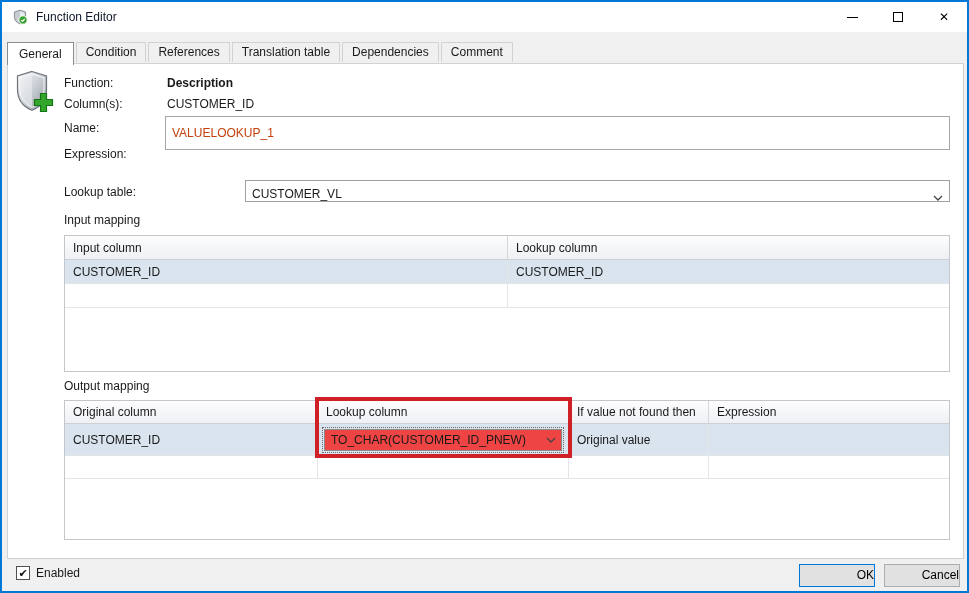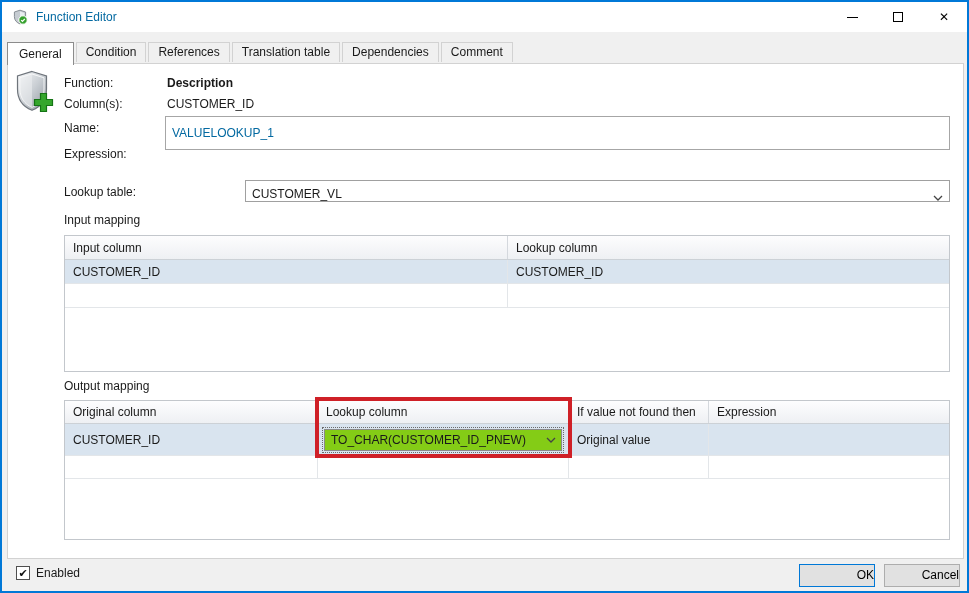--- a/index.html
+++ b/index.html
@@ -7,61 +7,61 @@
   body { font-family:"Liberation Sans", sans-serif; font-size:12px; color:#1a1a1a; }
 
   .window {
     position:relative; width:969px; height:593px; background:#f0f0f0;
     border:2px solid #0078d7; overflow:hidden;
   }
 
   
   .titlebar { position:absolute; left:0; top:0; right:0; height:30px; background:#ffffff; display:flex; align-items:center; }
   .titlebar .app-icon { margin:0 8px 0 10px; width:16px; height:16px; display:inline-block; }
-  .titlebar .title { font-size:12px; color:#0369a1; }
+  .titlebar .title { font-size:12px; color:#0f172a; }
   .win-controls { position:absolute; right:0; top:0; height:30px; display:flex; }
   .wc { width:46px; height:30px; display:flex; align-items:center; justify-content:center; background:#fff; cursor:default; }
   .min-glyph { display:block; width:11px; height:0; border-top:1px solid #000; }
   .max-glyph { display:block; width:10px; height:10px; border:1px solid #000; background:transparent; }
   .close-glyph { font-size:12px; line-height:1; color:#000; }
 
   
   .tabs { position:absolute; left:5px; top:40px; height:22px; display:flex; align-items:flex-start; z-index:3; }
   .tab { height:20px; line-height:19px; padding:0 9px; background:#f0f0f0; border:1px solid #d2d2d2; border-bottom:none; margin-right:2px; color:#1a1a1a; cursor:default; }
   .tab.active { height:23px; line-height:22px; background:#ffffff; border:1px solid #8c8c8c; border-bottom:none; margin-bottom:-1px; padding:0 11px; }
 
   
   .page { position:absolute; left:5px; top:61px; width:957px; height:496px; background:#ffffff; border:1px solid #d2d2d2; z-index:2; }
   .pg-abs { position:absolute; }
   .lbl { color:#1a1a1a; white-space:nowrap; }
   .val-bold { font-weight:bold; }
 
   .txt-input {
     position:absolute; height:22px; border:1px solid #a6a6a6; background:#fff;
-    font-family:"Liberation Sans", sans-serif; font-size:12px; color:#0369a1; padding:16px 6px; outline:none;
+    font-family:"Liberation Sans", sans-serif; font-size:12px; color:#c2410c; padding:16px 6px; outline:none;
   }
 
   .combo { position:absolute; height:22px; border:1px solid #a0a0a0; background:#fff; display:flex; align-items:flex-end; cursor:default; }
   .combo .combo-text { flex:1; padding-left:6px; overflow:hidden; white-space:nowrap; }
   .combo .combo-arrow { width:22px; display:flex; align-items:center; justify-content:center; }
 
   
   .grid { position:absolute; background:#fff; border:1px solid #c3c7cc; }
   .g-row { display:flex; width:100%; }
   .g-head { background:linear-gradient(#fdfdfe,#eef0f3); border-bottom:1px solid #ccd1d6; }
   .g-hcell { padding:0 8px; display:flex; align-items:center; border-right:1px solid #d4d8dd; color:#1a1a1a; }
   .g-hcell:last-child { border-right:none; }
   .g-cell { padding:0 8px; display:flex; align-items:center; border-right:1px solid #e3e6e9; overflow:hidden; white-space:nowrap; }
   .g-cell:last-child { border-right:none; }
   .g-row.data { border-bottom:1px solid #e3e6e9; }
   .g-row.selected { background:#d9e4ef; }
 
   .cell-combo-cell { padding:3px 4px; }
   .focus-dotted { flex:1; border:1px dotted #6b6b6b; padding:1px; display:flex; }
-  .cell-combo { flex:1; height:22px; border:1px solid #8a8a8a; background:#84cc16; display:flex; align-items:center; }
+  .cell-combo { flex:1; height:22px; border:1px solid #8a8a8a; background:#ef4444; display:flex; align-items:center; }
   .cell-combo .combo-text { flex:1; padding-left:6px; white-space:nowrap; overflow:hidden; }
   .cell-combo .combo-arrow { width:20px; display:flex; align-items:center; justify-content:center; }
 
   .red-annotation { position:absolute; border:4px solid #cf2027; z-index:6; pointer-events:none; background:transparent; }
 
   
   .footer { position:absolute; left:0; right:0; top:557px; height:32px; background:#f0f0f0; }
   .chk-wrap { position:absolute; left:14px; top:7px; display:flex; align-items:center; cursor:default; }
   .chk-box { width:14px; height:14px; background:#fff; border:1px solid #4f4f4f; display:flex; align-items:center; justify-content:center; font-size:11px; line-height:1; color:#111; }
   .chk-label { margin-left:6px; }

